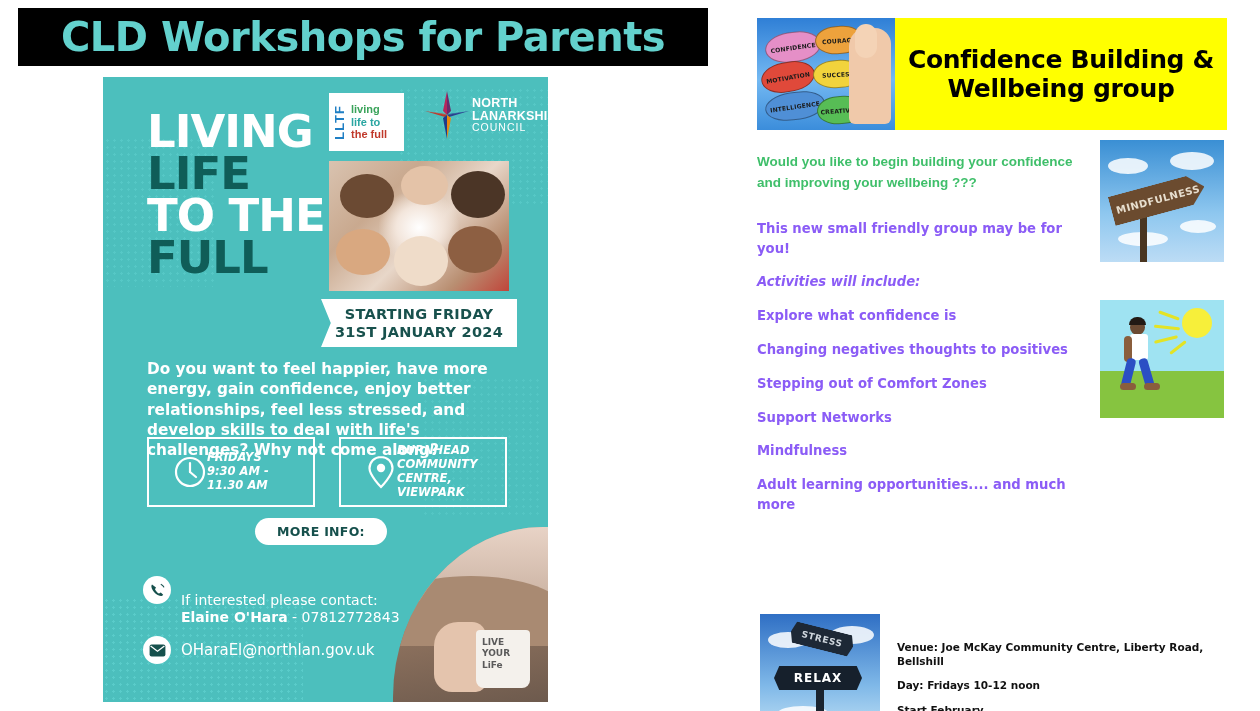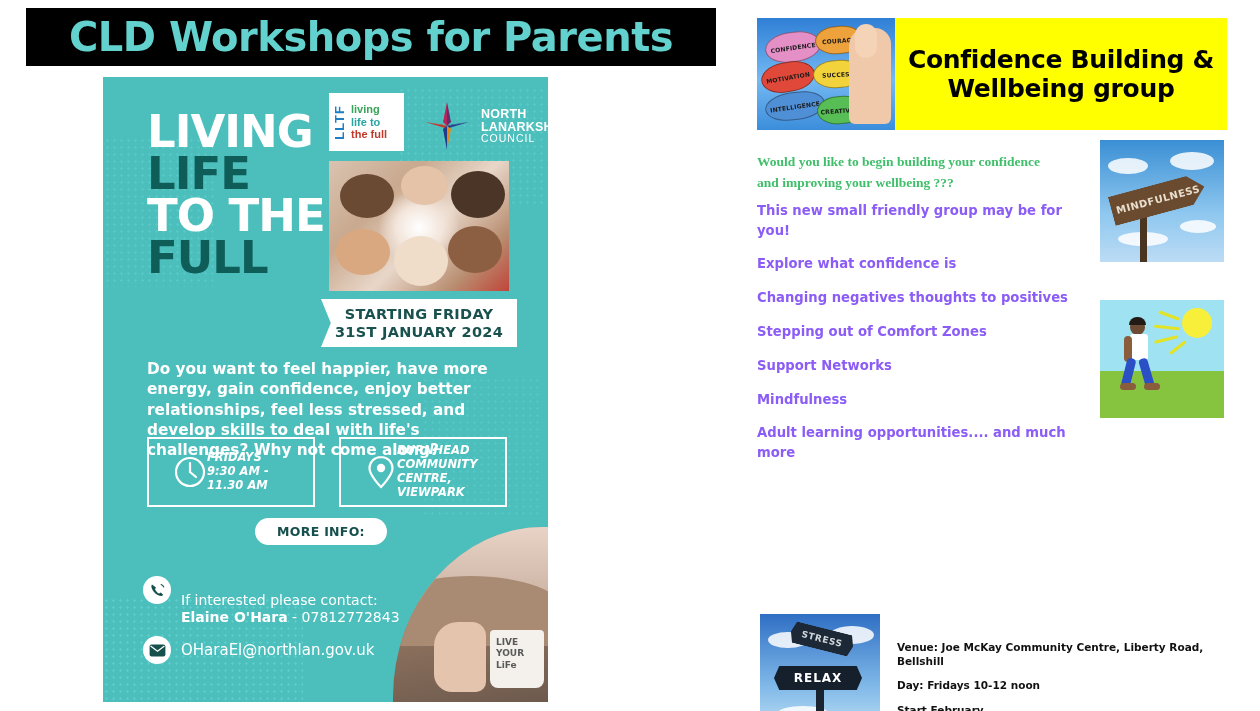--- a/index.html
+++ b/index.html
@@ -8,21 +8,21 @@
     width:1260px;height:711px;
     background:#ffffff;
     font-family:"Liberation Sans", sans-serif;
     overflow:hidden;
     position:relative;
   }
   .page{position:relative;width:1260px;height:711px;}
 
   
   .title-banner{
-    position:absolute;left:26px;top:8px;width:690px;height:58px;
+    position:absolute;left:18px;top:8px;width:690px;height:58px;
     background:#000000;
     display:flex;align-items:center;justify-content:center;
   }
   .title-banner-text{
     color:#63d1cd;
     font-family:"DejaVu Sans", sans-serif;
     font-weight:bold;
     font-size:40px;
     letter-spacing:-0.5px;
     white-space:nowrap;
@@ -60,22 +60,22 @@
   }
   .lltf-words{
     margin-left:5px;font-size:11px;font-weight:bold;line-height:1.15;
   }
   .lltf-words span{display:block;}
   .w1{color:#3aa35a;}
   .w2{color:#2aa6a2;}
   .w3{color:#c0392b;}
 
   .nlc-logo{
-    position:absolute;left:322px;top:23px;width:120px;height:52px;
-    display:flex;align-items:center;gap:12px;
+    position:absolute;left:322px;top:12px;width:120px;height:52px;
+    display:flex;align-items:center;gap:3px;
   }
   .nlc-star{width:44px;height:48px;flex:0 0 auto;}
   .nlc-text{
     color:#ffffff;font-weight:bold;line-height:1.0;
     font-size:12.5px;letter-spacing:.2px;
   }
   .nlc-text .l3{font-size:10.5px;font-weight:normal;letter-spacing:1px;}
 
   .headline{
     position:absolute;left:44px;top:34px;width:180px;
@@ -165,21 +165,21 @@
     position:absolute;right:0px;bottom:0px;width:155px;height:175px;
     border-top-left-radius:150px 170px;
     background:linear-gradient(170deg,#cdb6a6 0%,#b9977f 35%,#8a6f5c 60%,#6d5a4d 100%);
     overflow:hidden;
   }
   .mug-photo .sky{position:absolute;left:0;top:0;width:100%;height:42%;
     background:linear-gradient(#e8d3c6,#cbb3a3);}
   .mug-photo .hill{position:absolute;left:-10%;top:28%;width:120%;height:40%;
     background:#a98a72;border-radius:50% 50% 0 0;}
   .mug-cup{
-    position:absolute;right:4px;bottom:14px;width:54px;height:58px;
+    position:absolute;right:18px;bottom:14px;width:54px;height:58px;
     background:#f4f1ec;border-radius:4px 4px 8px 8px;
   }
   .mug-cup .ltx{
     position:absolute;left:6px;top:7px;color:#5a5a5a;
     font-family:"DejaVu Sans", sans-serif;font-size:9px;font-weight:bold;line-height:1.25;
   }
   .mug-hand{
     position:absolute;right:62px;bottom:10px;width:52px;height:70px;
     background:#e4c4ad;border-radius:24px 14px 10px 18px;
   }
@@ -240,21 +240,21 @@
   }
   .yellow-banner div{
     color:#000000;font-weight:bold;font-size:25px;
     font-family:"DejaVu Sans", sans-serif;letter-spacing:-.3px;
   }
 
   .rp-body{position:relative;margin-top:22px;}
   .rp-text-col{width:330px;}
   .q-green{
     color:#3fbf6a;font-weight:bold;font-size:13.5px;line-height:1.55;
-    font-family:Liberation Serif, serif;margin-bottom:7px;
+    font-family:Liberation Sans, sans-serif;margin-bottom:25px;
   }
   .rp-line{
     color:#8b5cf6;font-weight:bold;font-size:13.2px;line-height:1.5;
     font-family:"DejaVu Sans", sans-serif;margin-bottom:14px;
   }
   .rp-line.italic{font-style:italic;}
 
   .img-mindfulness{
     position:absolute;right:3px;top:-12px;width:124px;height:122px;
     background:linear-gradient(#3a8fd4,#8ec7ef 60%,#bcdcf5);
@@ -499,20 +499,21 @@
     </div>
 
     <div class="rp-body">
 
       <div class="rp-text-col">
         <div class="q-green">
           <div>Would you like to begin building your confidence</div>
           <div>and improving your wellbeing ???</div>
         </div>
         <div class="rp-line">This new small friendly group may be for you!</div>
+        <div class="rp-line italic">Activities will include:</div>
         <div class="rp-line">Explore what confidence is</div>
         <div class="rp-line">Changing negatives thoughts to positives</div>
         <div class="rp-line">Stepping out of Comfort Zones</div>
         <div class="rp-line">Support Networks</div>
         <div class="rp-line">Mindfulness</div>
         <div class="rp-line">Adult learning opportunities....  and much more</div>
       </div>
 
       <div class="img-mindfulness">
         <div class="cloud c1"></div>

